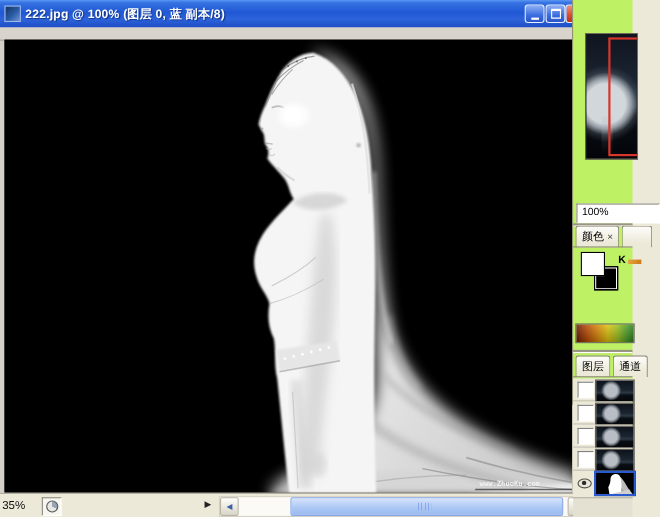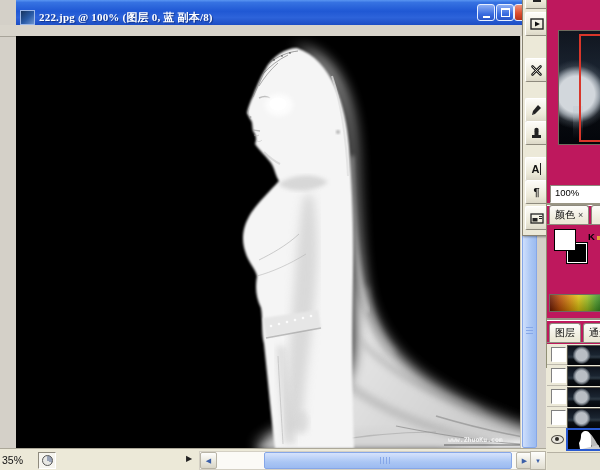--- a/index.html
+++ b/index.html
@@ -3,39 +3,39 @@
 <meta charset="utf-8">
 <style>
   html,body{margin:0;padding:0;}
   body{width:600px;height:470px;position:relative;overflow:hidden;
        background:#ece9d8;font-family:"Liberation Sans","DejaVu Sans",sans-serif;
        -webkit-font-smoothing:antialiased;}
   .abs{position:absolute;}
 
   
   .doc-window{left:0;top:0;width:546px;height:470px;background:#d4d0c8;}
-  .titlebar{left:16px;top:0;width:546px;height:25px;
+  .titlebar{left:0;top:0;width:546px;height:25px;
     background:linear-gradient(180deg,#5a96f2 0%,#3672e2 10%,#2058d4 45%,#2d63da 70%,#1c4dc4 100%);
-    display:flex;align-items:flex-end;color:#fff;font-family:Liberation Serif, serif;}
+    display:flex;align-items:center;color:#fff;}
   .title-icon{width:13px;height:13px;margin:0 4px 0 4px;border:1px solid #9db8e8;
     background:linear-gradient(135deg,#16335e 0%,#2a5ca8 55%,#6f95d0 100%);}
   .title-text{font-size:11px;font-weight:bold;letter-spacing:.2px;white-space:nowrap;
     text-shadow:1px 1px 1px #12348a;}
   .winbtn{width:16px;height:15px;border-radius:3px;border:1px solid #e7efff;
     display:flex;align-items:center;justify-content:center;}
   .btn-min{left:477px;top:4px;background:linear-gradient(180deg,#8fb0f4,#3a6ce0 60%,#2a55c8);}
   .btn-min i{display:block;width:7px;height:2px;background:#fff;margin-top:8px;}
   .btn-max{left:496px;top:4px;background:linear-gradient(180deg,#8fb0f4,#3a6ce0 60%,#2a55c8);}
   .btn-max i{display:block;width:7px;height:6px;border:1px solid #fff;border-top-width:2px;}
   .btn-close{left:514px;top:4px;background:linear-gradient(180deg,#f0927c,#dd4f30 55%,#b8321a);}
 
   .frame-strip{left:0;top:25px;width:546px;height:11px;background:#d8d4cb;
     border-bottom:1px solid #a8a49a;}
 
-  .canvas{left:16px;top:36px;width:520px;height:412px;background:#000;overflow:hidden;text-align:center;}
+  .canvas{left:4px;top:36px;width:520px;height:412px;background:#000;overflow:hidden;text-align:center;}
 
   
   .vscroll{left:520px;top:36px;width:15px;height:412px;background:#f2f1ea;border-left:1px solid #c9c5b8;}
   .vthumb{left:1px;top:178px;width:13px;height:232px;border:1px solid #86a7e8;border-radius:2px;
     background:linear-gradient(90deg,#cfdffc,#aac6f4 60%,#9cbbf0);}
   .vgrip{left:3px;top:112px;width:7px;height:8px;
     background:repeating-linear-gradient(180deg,#86a7e8 0 1px,transparent 1px 3px);}
 
   
   .statusrow{left:0;top:448px;width:546px;height:22px;background:#ece9d8;border-top:1px solid #aca899;
@@ -63,21 +63,21 @@
   
   .toolstrip{left:522px;top:-18px;width:27px;height:252px;background:#ece9d8;
     border:1px solid #888373;box-shadow:1px 1px 2px rgba(0,0,0,.35);}
   .tool{left:2px;width:21px;height:22px;background:linear-gradient(180deg,#fdfcf8,#ece9d8 70%,#dcd8c8);
     border:1px solid;border-color:#fff #8e8a7d #8e8a7d #fff;border-radius:2px;
     display:flex;align-items:center;justify-content:center;color:#1a1a1a;}
   .tool svg{display:block;}
   .tool .tglyph{font-size:11px;font-weight:bold;line-height:1;color:#111;}
 
   
-  .panels{left:546px;top:0;width:54px;height:368px;background:#be185d;
+  .panels{left:520px;top:0;width:54px;height:368px;background:#bef264;
     border-left:1px solid #919075;}
   .panel-divider{left:0;width:54px;height:2px;background:#9a9685;border-bottom:1px solid #fff;}
 
   .nav-thumb{left:11px;top:30px;width:46px;height:113px;border:1px solid #6f6b5e;overflow:hidden;background:#0a0e16;}
   .nav-sky{position:absolute;left:0;top:0;width:100%;height:100%;
     background:
       radial-gradient(circle at 38% 56%, #d2d7dc 0 26%, rgba(170,178,186,.85) 33%, rgba(90,100,110,.35) 41%, transparent 50%),
       linear-gradient(180deg,#10151f 0%,#1b2532 40%,#33404d 58%,#0d1219 66%,#070a0f 78%,#03050a 100%);}
   .nav-reflection{position:absolute;left:30%;top:66%;width:22%;height:30%;
     background:linear-gradient(180deg,rgba(190,200,210,.35),rgba(120,130,140,.12) 70%,transparent);}

